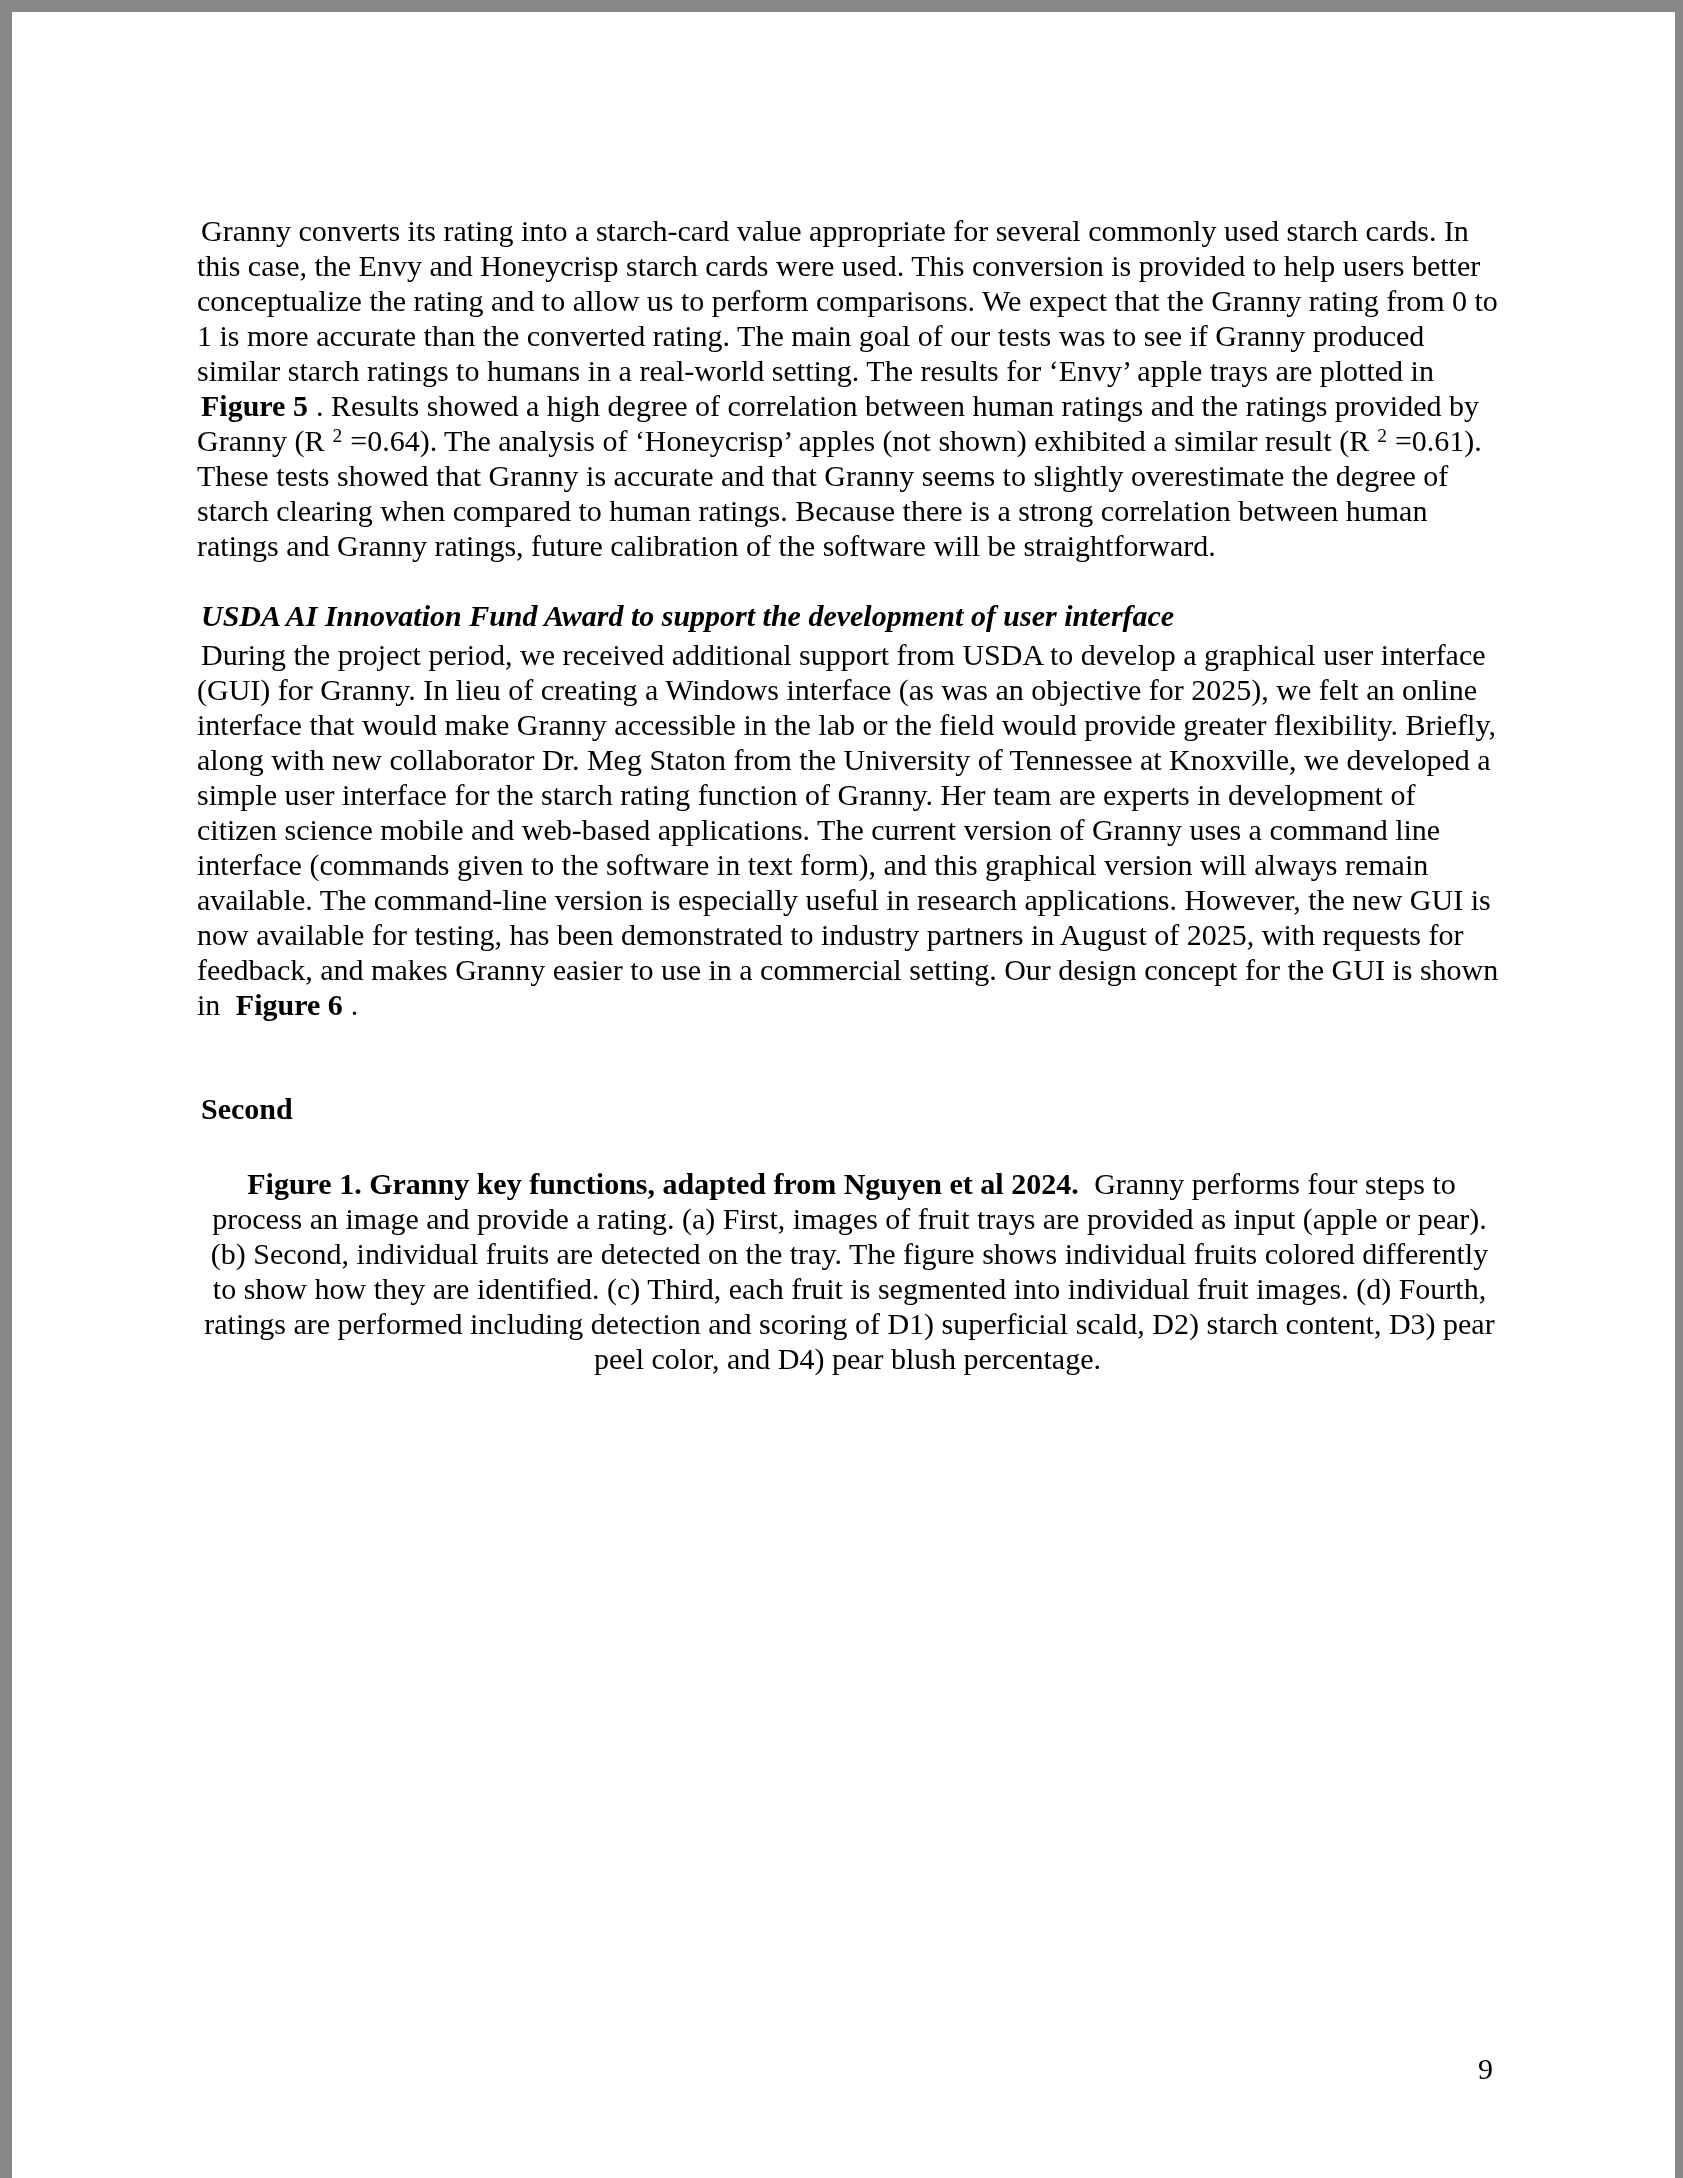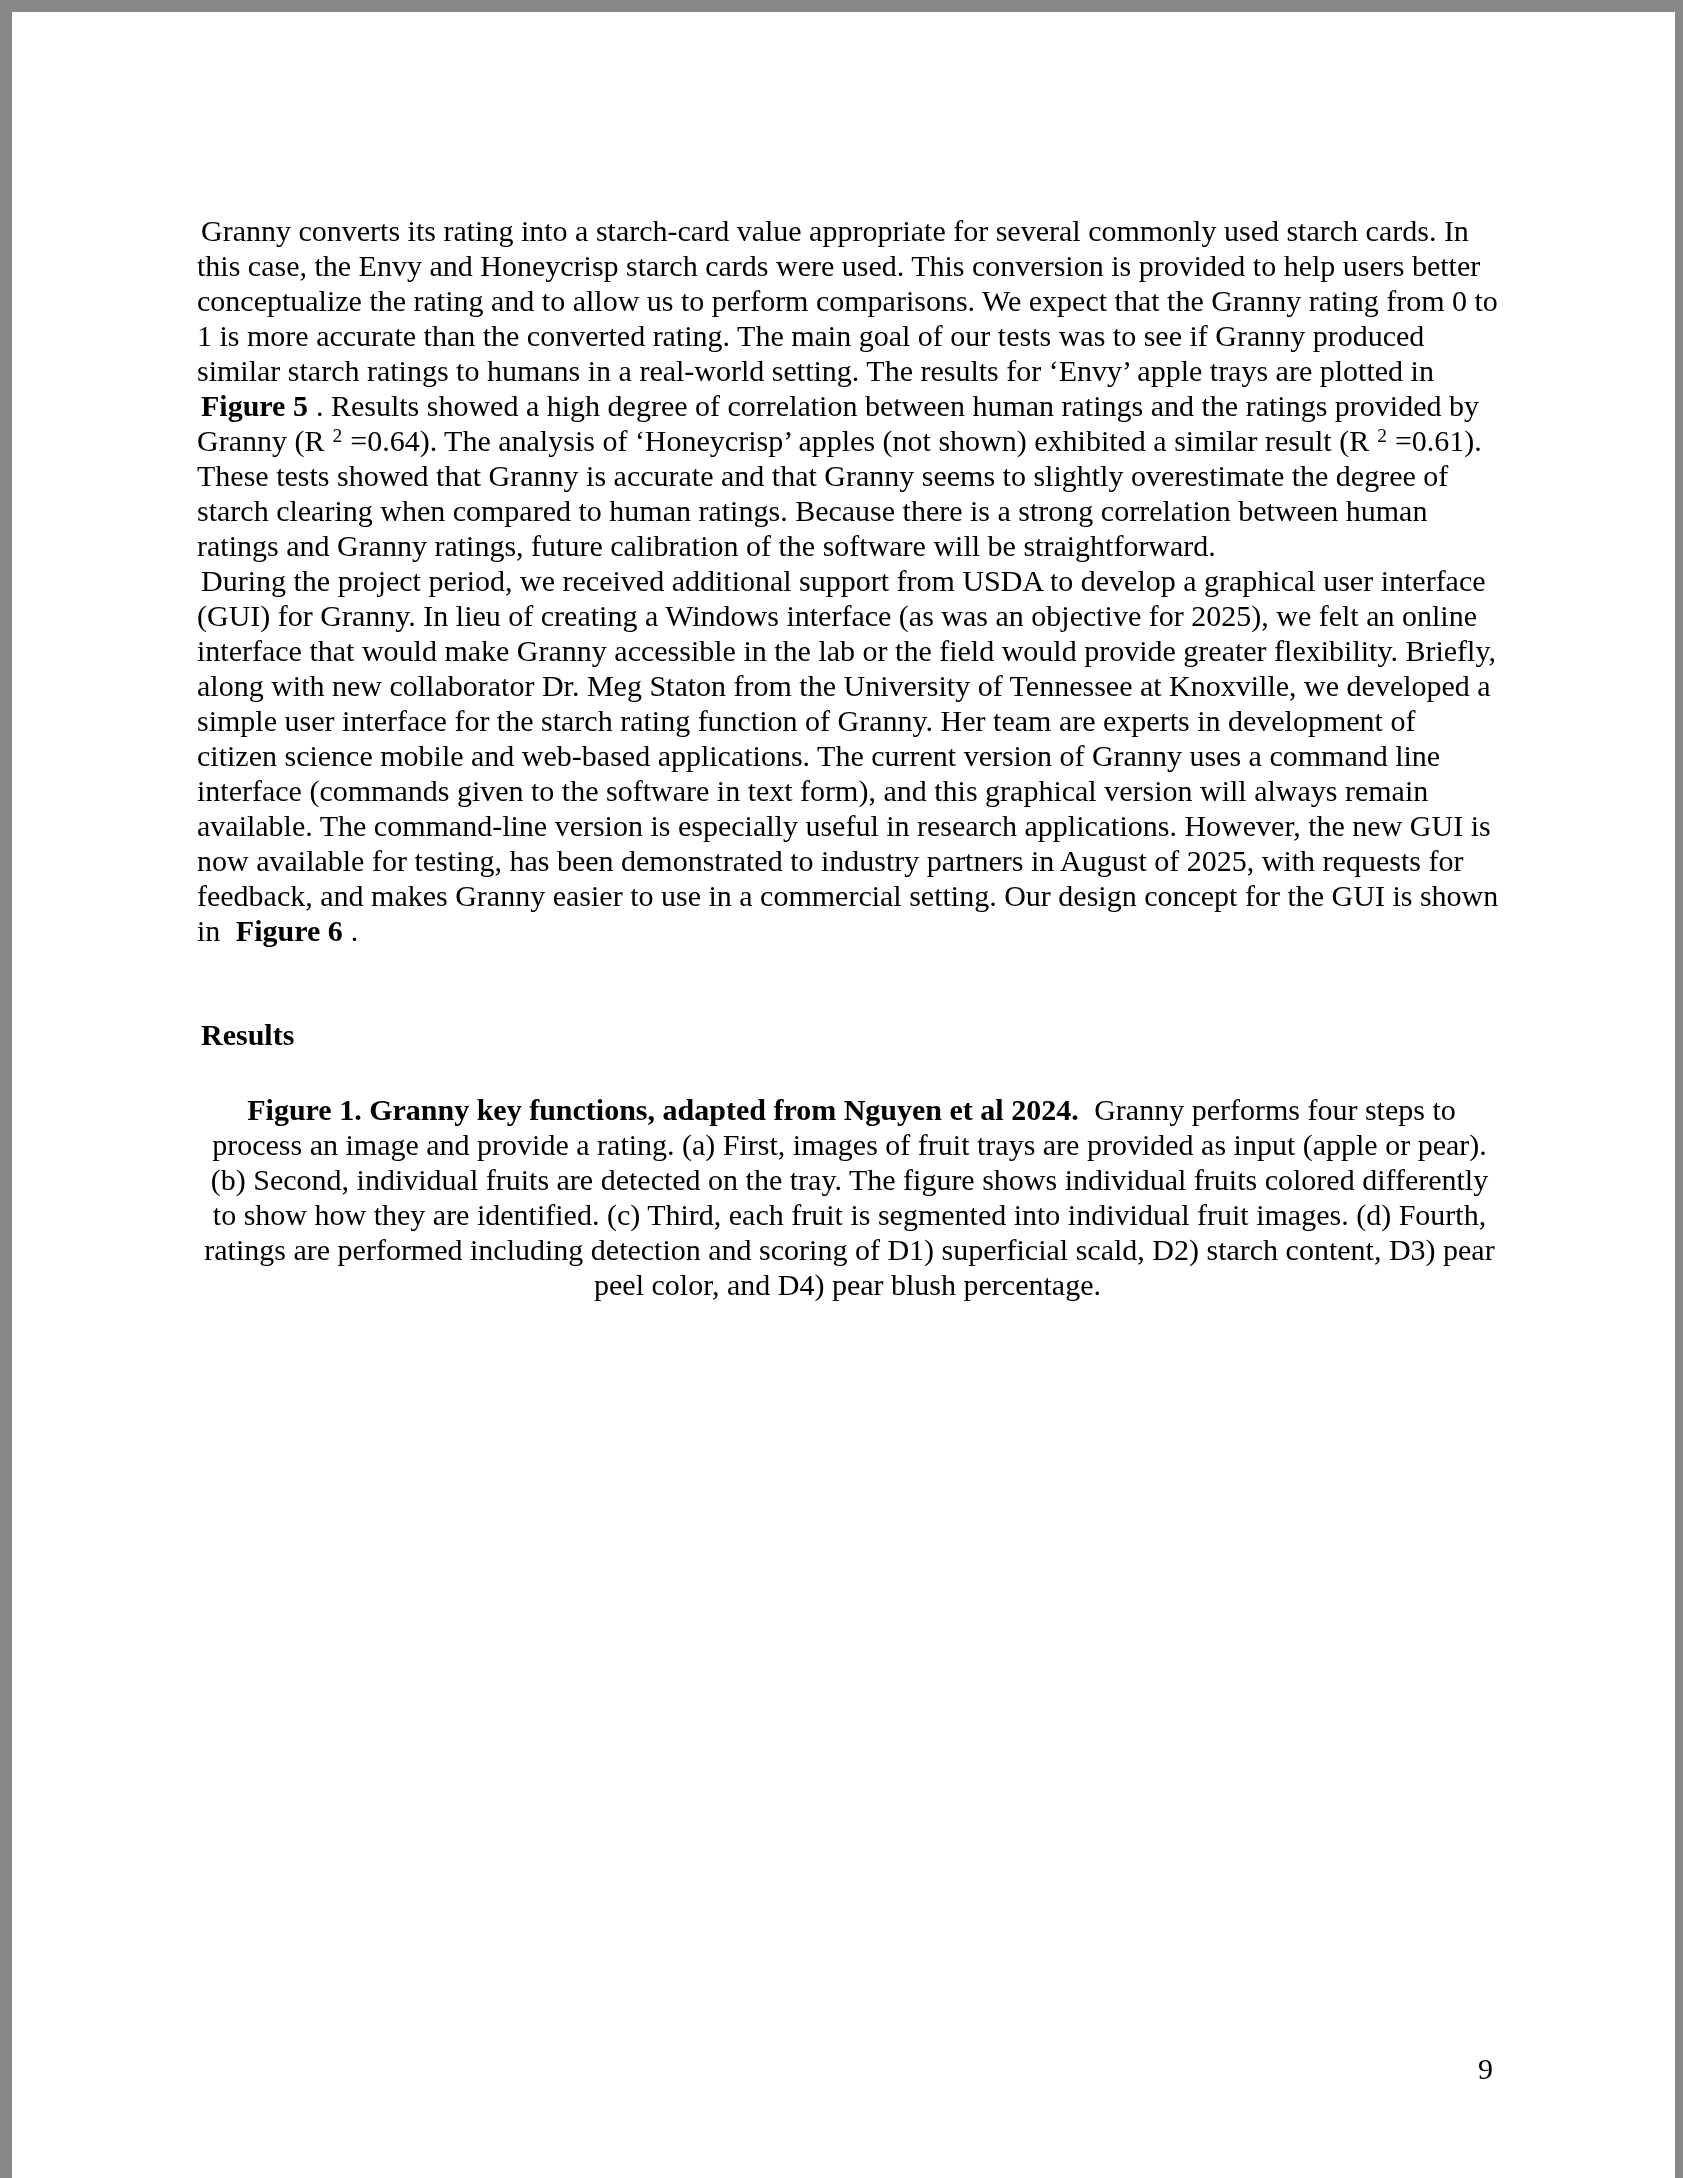--- a/index.html
+++ b/index.html
@@ -49,23 +49,24 @@
     line-height: 35px;
   }
 </style>
 </head>
 <body>
 
 <div class="page">
   <div class="content">
     <p class="para"><span>Granny converts its rating into a starch-card value appropriate for several commonly used starch cards. In this case, the Envy and Honeycrisp starch cards were used. This conversion is provided to help users better conceptualize the rating and to allow us to perform comparisons. We expect that the Granny rating from 0 to 1 is more accurate than the converted rating. The main goal of our tests was to see if Granny produced similar starch ratings to humans in a real-world setting. The results for ‘Envy’ apple trays are plotted in </span><span class="b">Figure 5</span><span>. Results showed a high degree of correlation between human ratings and the ratings provided by Granny (R</span><sup class="sp">2</sup><span>=0.64). The analysis of ‘Honeycrisp’ apples (not shown) exhibited a similar result (R</span><sup class="sp">2</sup><span>=0.61). These tests showed that Granny is accurate and that Granny seems to slightly overestimate the degree of starch clearing when compared to human ratings. Because there is a strong correlation between human ratings and Granny ratings, future calibration of the software will be straightforward.</span></p>
 
+    <p class="section-heading">USDA AI Innovation Fund Award to support the development of user interface</p>
 
     <p class="para"><span>During the project period, we received additional support from USDA to develop a graphical user interface (GUI) for Granny. In lieu of creating a Windows interface (as was an objective for 2025), we felt an online interface that would make Granny accessible in the lab or the field would provide greater flexibility.  Briefly, along with new collaborator Dr. Meg Staton from the University of Tennessee at Knoxville, we developed a simple user interface for the starch rating function of Granny. Her team are experts in development of citizen science mobile and web-based applications. The current version of Granny uses a command line interface (commands given to the software in text form), and this graphical version will always remain available. The command-line version is especially useful in research applications. However, the new GUI is now available for testing, has been demonstrated to industry partners in August of 2025, with requests for feedback, and makes Granny easier to use in a commercial setting. Our design concept for the GUI is shown in </span><span class="b">Figure 6</span><span>.</span></p>
 
-    <p class="figures-heading">Results</p>
+    <p class="figures-heading">Second</p>
 
     <p class="para caption"><span class="b">Figure 1. Granny key functions, adapted from Nguyen et al 2024.</span><span> Granny performs four steps to process an image and provide a rating. (a) First, images of fruit trays are provided as input (apple or pear). (b) Second, individual fruits are detected on the tray. The figure shows individual fruits colored differently to show how they are identified. (c) Third, each fruit is segmented into individual fruit images. (d) Fourth, ratings are performed including detection and scoring of D1) superficial scald, D2) starch content, D3) pear peel color, and D4) pear blush percentage.</span></p>
   </div>
 
   <div class="page-number">9</div>
 </div>
 
 
 </body></html>

